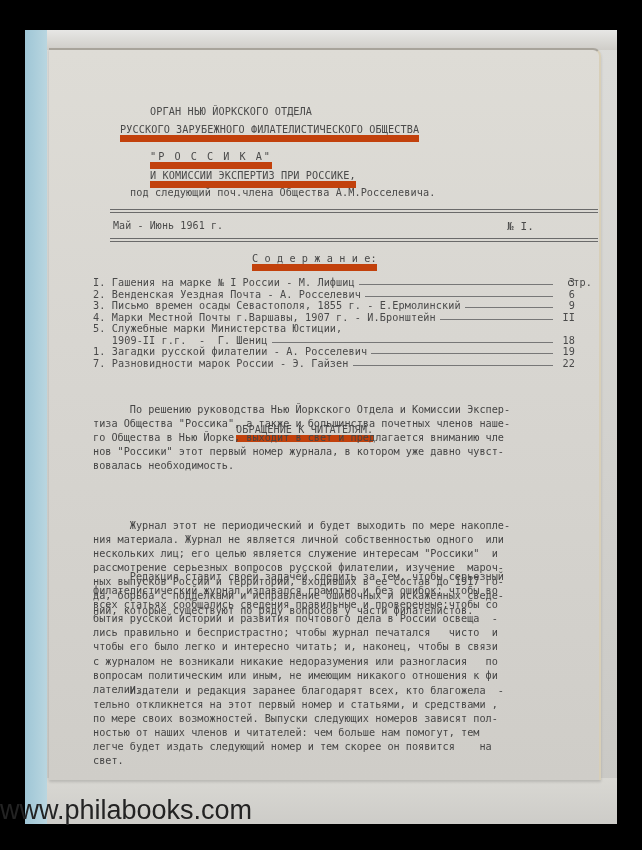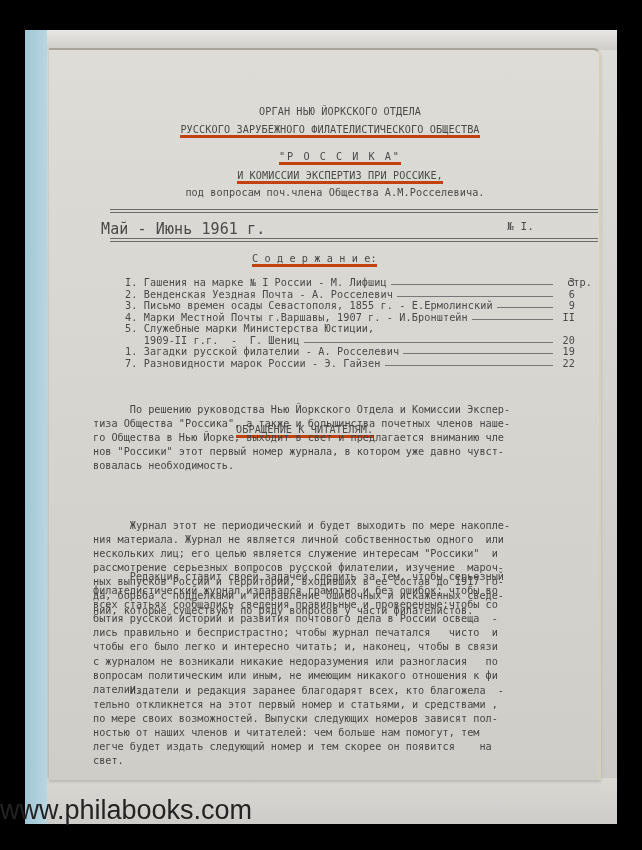--- a/index.html
+++ b/index.html
@@ -26,25 +26,25 @@
     border-top:2px solid #a8a49b; border-right:2px solid #d8cfb8;
     border-radius:0 8px 0 0;
     box-shadow: 0 2px 3px rgba(0,0,0,0.15);
   }
   .page-bottom {
     position:absolute; left:22px; top:748px; right:0; height:46px;
     background:linear-gradient(180deg,#d9d8d3,#cdccc8);
   }
   .text { color:#4a4a4a; font-size:10.2px; letter-spacing:0.1px; white-space:pre; }
   .abs { position:absolute; }
-  .center { text-align:center; }
-  .ul { border-bottom:3px solid #c2410c; }
+  .center { text-align:left; }
+  .ul { border-bottom:7px solid #c2410c; }
   .rule { position:absolute; height:0; border-top:1px solid #6a6a6a; }
   .toc-row { position:absolute; left:0; display:flex; width:100%; }
-  .toc-title { white-space:pre;margin-left:32px; }
+  .toc-title { white-space:pre; }
   .toc-dots { flex:1; border-bottom:1px solid #777; margin:0 4px 3px 4px; }
   .toc-page { width:18px; text-align:right; }
   .para { position:absolute; left:118px; width:485px; font-size:10.2px; line-height:14.1px; color:#454545; white-space:pre; }
   .watermark {
     position:absolute; left:0; width:642px; top:795px; text-align:left;
     font-family:"Liberation Sans", sans-serif; font-size:27px; color:#232323;
   }
 </style>
 </head>
 <body>
@@ -53,39 +53,39 @@
   <div class="blue-strip"></div>
   <div class="page-shadow-top"></div>
   <div class="page-bottom"></div>
   <div class="page"></div>
 </div>
 
 <div class="abs text center" style="left:150px;top:106px;width:380px;">ОРГАН НЬЮ ЙОРКСКОГО ОТДЕЛА</div>
 <div class="abs text center" style="left:120px;top:124px;width:420px;"><span class="ul">РУССКОГО ЗАРУБЕЖНОГО ФИЛАТЕЛИСТИЧЕСКОГО ОБЩЕСТВА</span></div>
 <div class="abs text center" style="left:150px;top:151px;width:380px;letter-spacing:2px;"><span class="ul">"Р О С С И К А"</span></div>
 <div class="abs text center" style="left:150px;top:170px;width:380px;"><span class="ul">И КОМИССИИ ЭКСПЕРТИЗ ПРИ РОССИКЕ,</span></div>
-<div class="abs text center" style="left:130px;top:187px;width:410px;">под вопросам поч.члена Общества А.М.Росселевича.</div>
+<div class="abs text center" style="left:130px;top:187px;width:410px;">под следующий поч.члена Общества А.М.Росселевича.</div>
 
 <div class="rule" style="left:110px;top:209px;width:488px;"></div>
 <div class="rule" style="left:110px;top:212px;width:488px;"></div>
-<div class="abs text" style="left:101px;top:220px;font-size:15px;">Май - Июнь 1961 г.</div>
+<div class="abs text" style="left:113px;top:220px;font-size:10px;">Май - Июнь 1961 г.</div>
 <div class="abs text" style="left:507px;top:220px;font-size:11px;">№ I.</div>
 <div class="rule" style="left:110px;top:238px;width:488px;"></div>
 <div class="rule" style="left:110px;top:241px;width:488px;"></div>
 
 <div class="abs text" style="left:252px;top:253px;"><span class="ul">С о д е р ж а н и е:</span></div>
 <div class="abs text" style="left:567px;top:265px;margin-top:12px;">стр.</div>
 
 <div class="abs text" style="left:93px;top:277px;width:482px;height:100px;">
   <div class="toc-row" style="top:0px;"><span class="toc-title">I. Гашения на марке № I России - М. Лифшиц</span><span class="toc-dots"></span><span class="toc-page">3</span></div>
   <div class="toc-row" style="top:11.5px;"><span class="toc-title">2. Венденская Уездная Почта - А. Росселевич</span><span class="toc-dots"></span><span class="toc-page">6</span></div>
   <div class="toc-row" style="top:23px;"><span class="toc-title">3. Письмо времен осады Севастополя, 1855 г. - Е.Ермолинский</span><span class="toc-dots"></span><span class="toc-page">9</span></div>
   <div class="toc-row" style="top:34.5px;"><span class="toc-title">4. Марки Местной Почты г.Варшавы, 1907 г. - И.Бронштейн</span><span class="toc-dots"></span><span class="toc-page">II</span></div>
   <div class="toc-row" style="top:46px;"><span class="toc-title">5. Служебные марки Министерства Юстиции,</span></div>
-  <div class="toc-row" style="top:57.5px;"><span class="toc-title">   1909-II г.г.  -  Г. Шениц</span><span class="toc-dots"></span><span class="toc-page">20</span></div>
+  <div class="toc-row" style="top:57.5px;"><span class="toc-title">   1909-II г.г.  -  Г. Шениц</span><span class="toc-dots"></span><span class="toc-page">18</span></div>
   <div class="toc-row" style="top:69px;"><span class="toc-title">1. Загадки русской филателии - А. Росселевич</span><span class="toc-dots"></span><span class="toc-page">19</span></div>
   <div class="toc-row" style="top:80.5px;"><span class="toc-title">7. Разновидности марок России - Э. Гайзен</span><span class="toc-dots"></span><span class="toc-page">22</span></div>
 </div>
 
 <div class="abs text" style="left:236px;top:376px;margin-top:48px;"><span class="ul">ОБРАЩЕНИЕ К ЧИТАТЕЛЯМ.</span></div>
 
 <div class="para" style="top:403px;left:93px;">      По решению руководства Нью Йоркского Отдела и Комиссии Экспер-
 тиза Общества "Россика", а также и большинства почетных членов наше-
 го Общества в Нью Йорке, выходит в свет и предлагается вниманию чле
 нов "Россики" этот первый номер журнала, в котором уже давно чувст-

